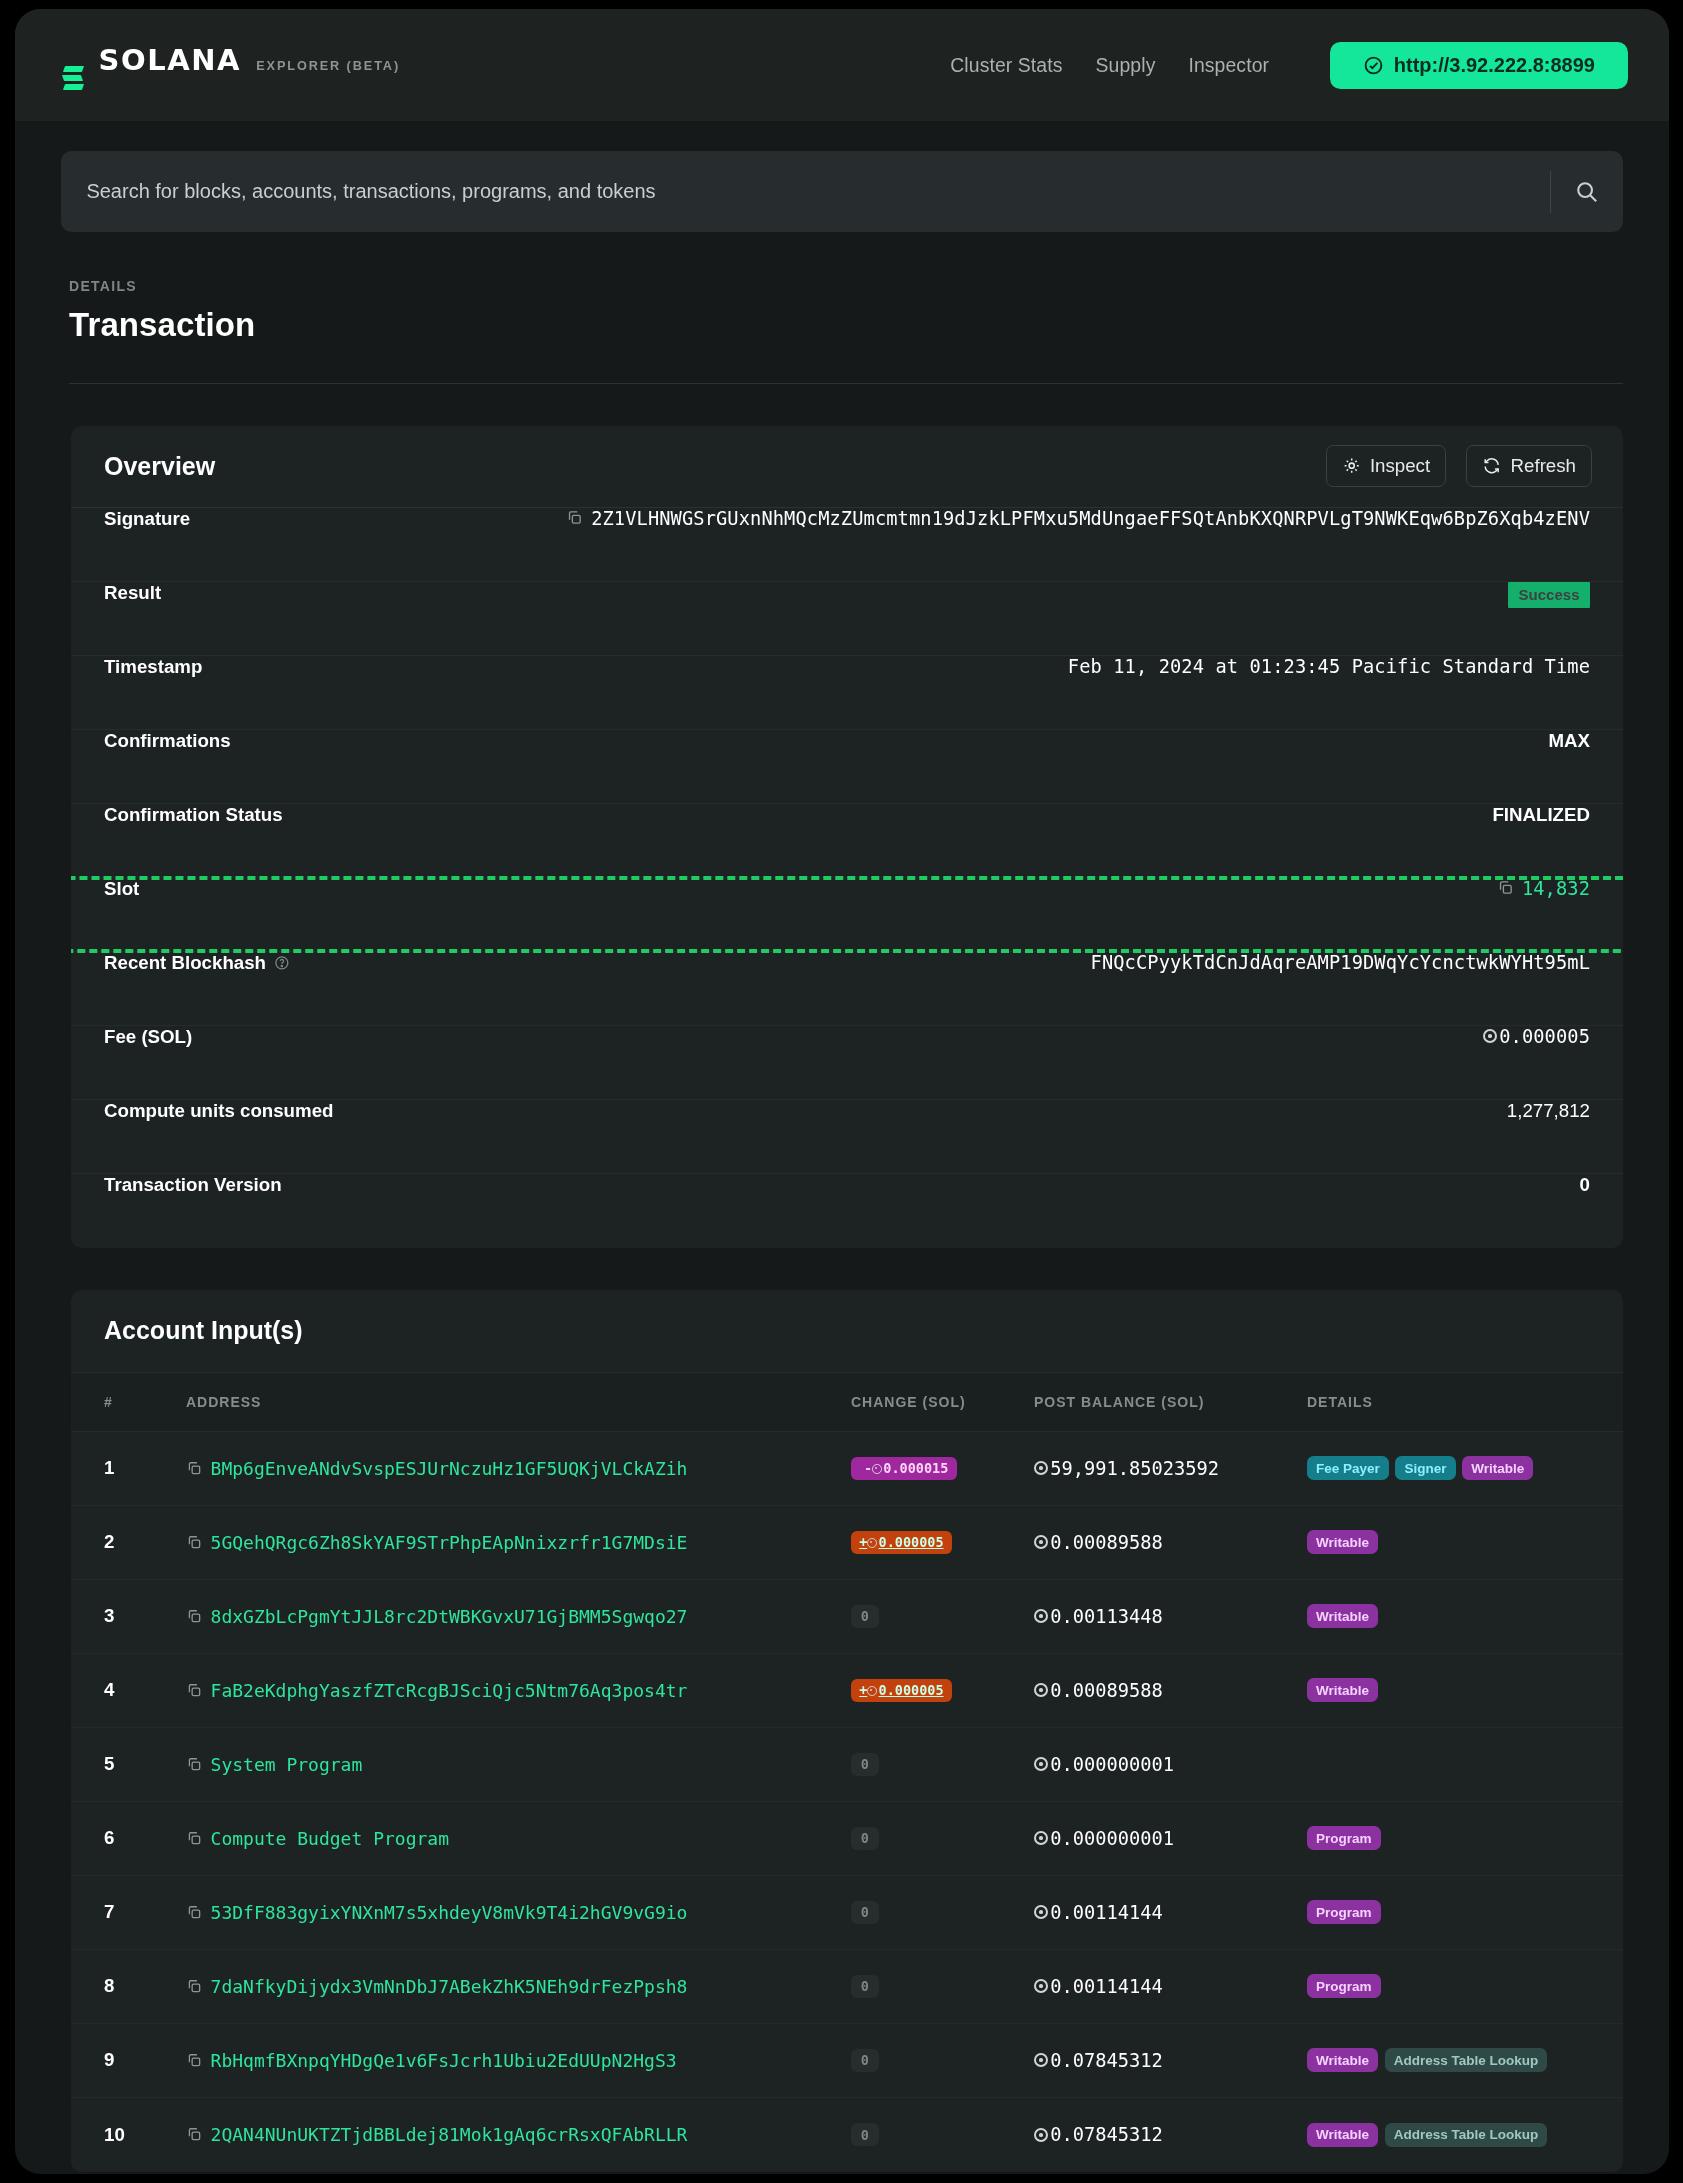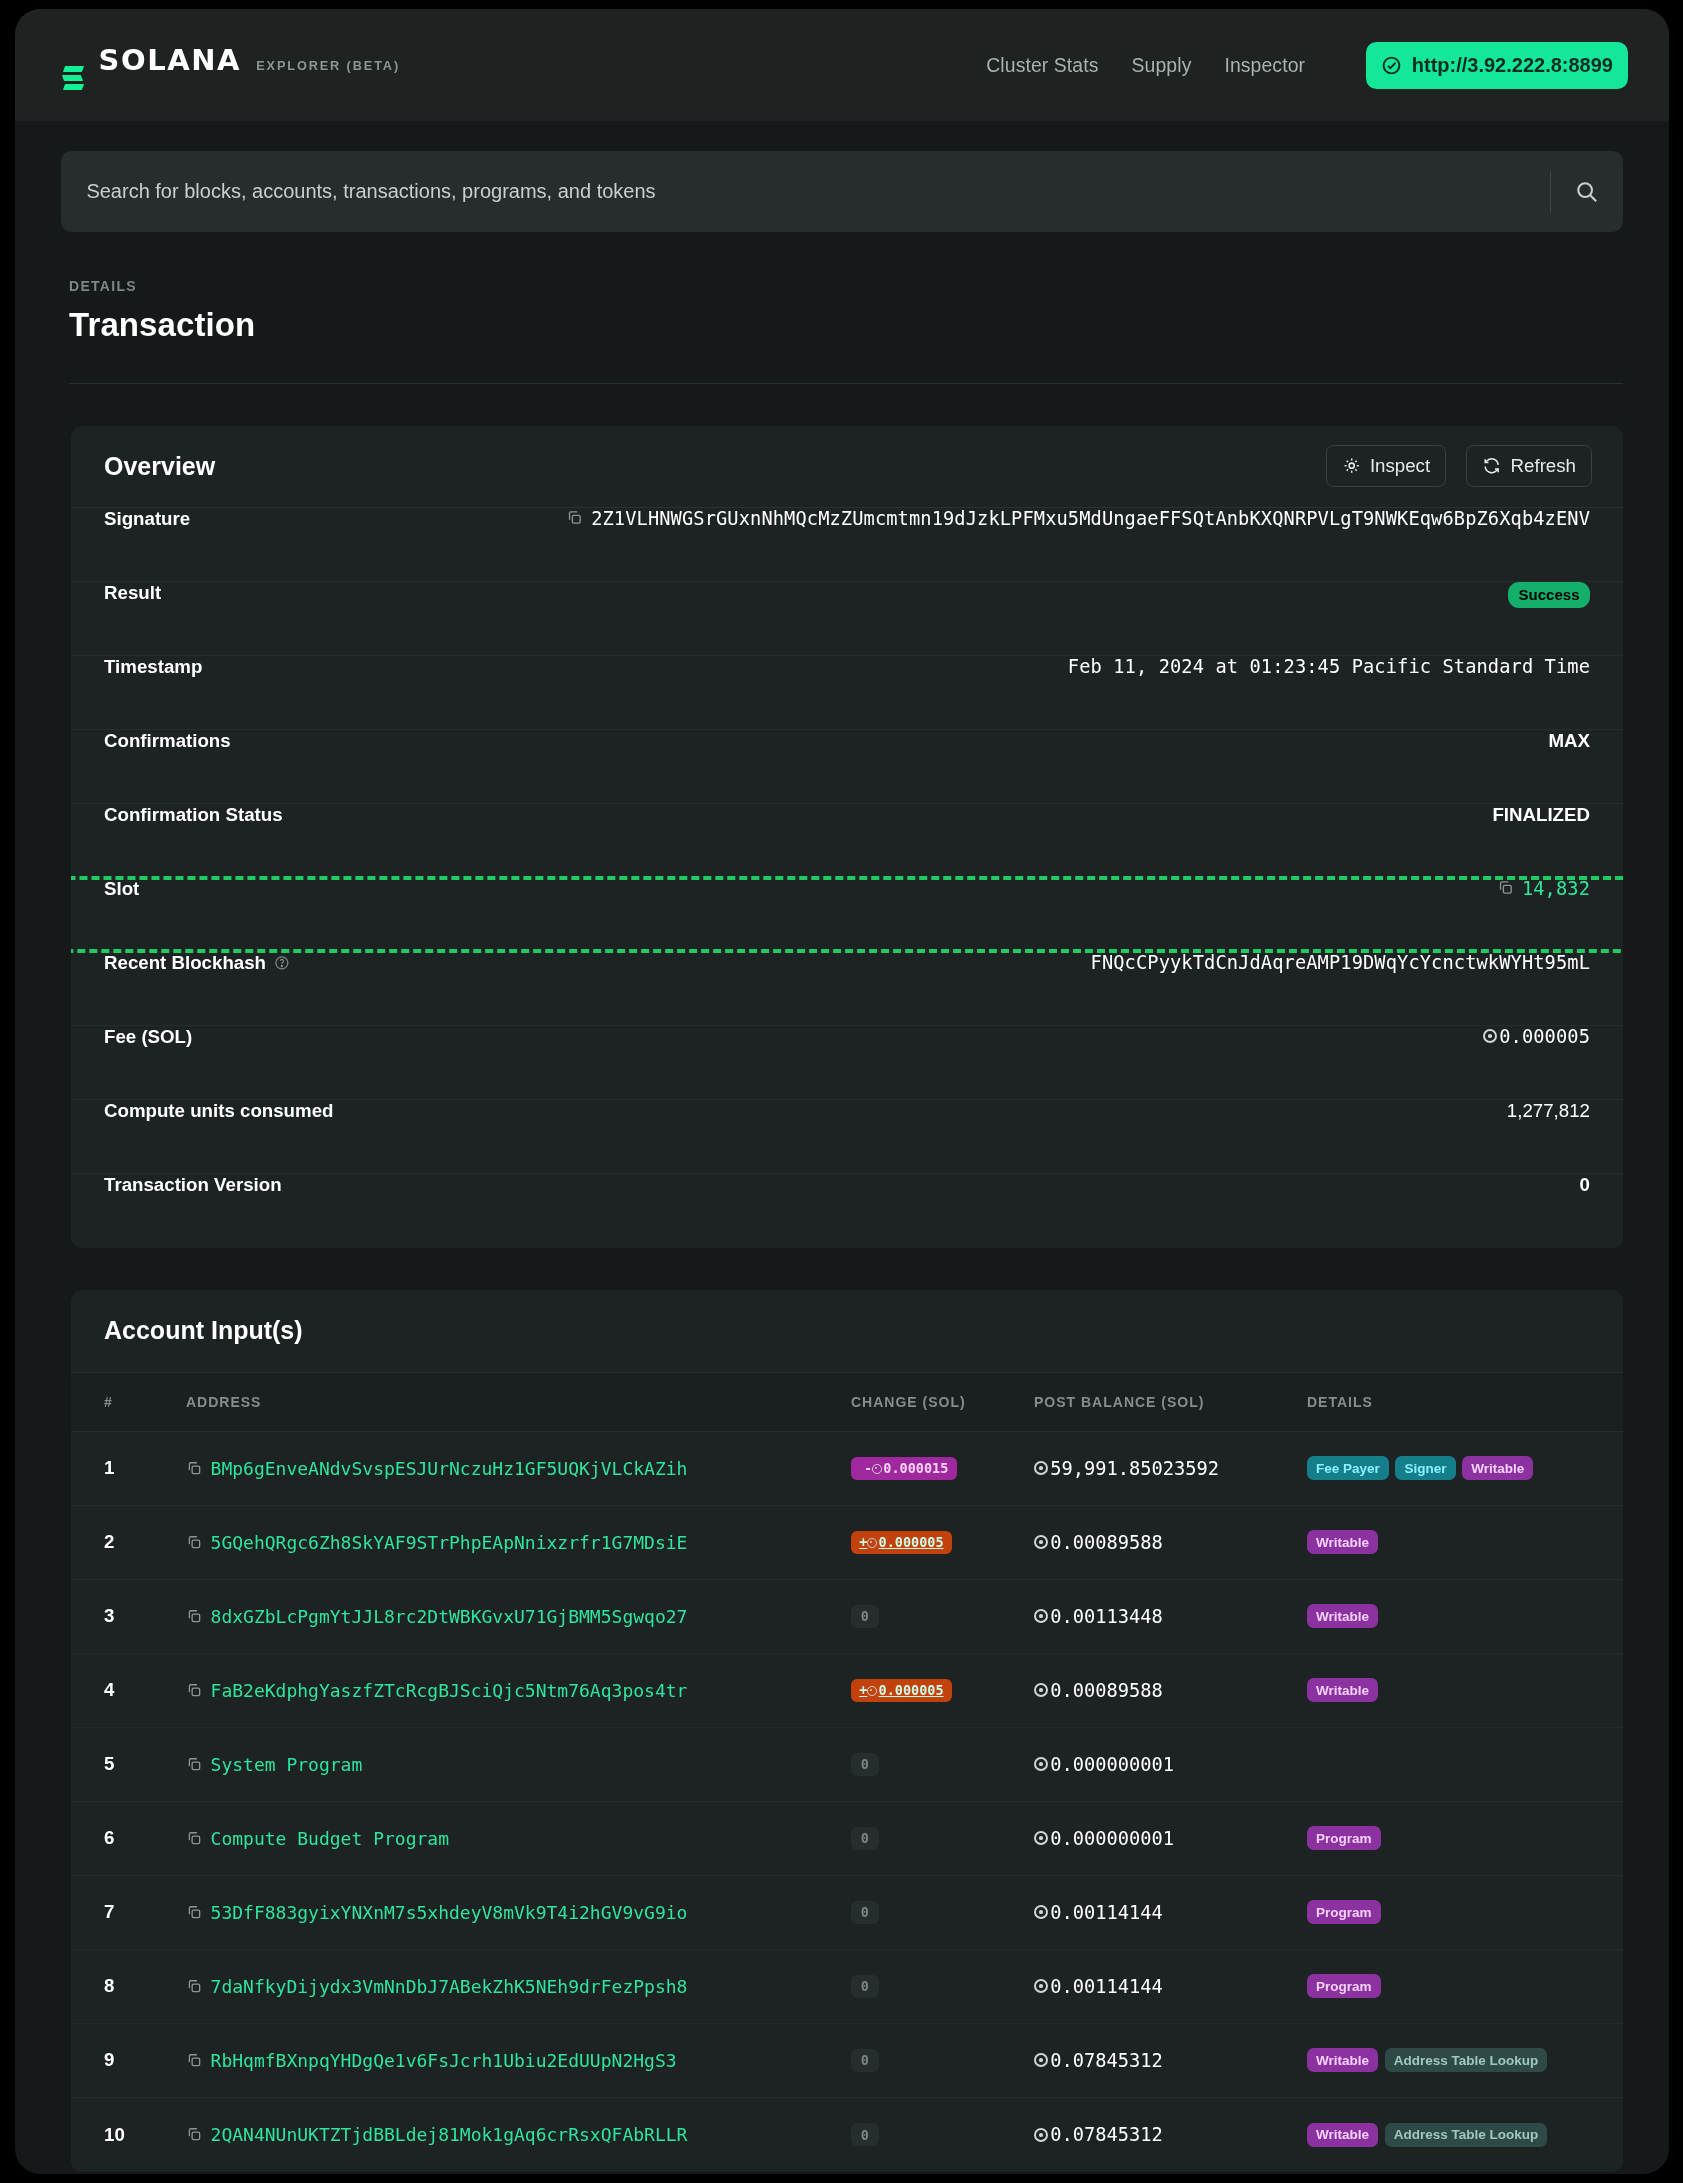--- a/index.html
+++ b/index.html
@@ -73,21 +73,21 @@
     color: #aab1b0;
     font-size: 19.4px;
     text-decoration: none;
     letter-spacing: 0.1px;
   }
   .cluster-pill {
     margin-left: 28px;
     background: #14e79a;
     color: #0b2c20;
     border-radius: 10.5px;
-    padding: 12px 15px;
+    padding: 12px 33px;
     font-size: 20px;
     font-weight: 600;
     display: flex;
     align-items: center;
     gap: 9.7px;
     white-space: nowrap;
   }
   .cluster-pill svg { display: block; }
 
   
@@ -203,22 +203,22 @@
     text-align: right;
   }
   .mono {
     font-family: "DejaVu Sans Mono", monospace;
     font-size: 18.7px;
     letter-spacing: 0.1px;
   }
   .copy-ico { opacity: .75; margin-right: 8.2px; cursor: pointer; vertical-align: -1.5px; }
   .badge-success {
     background: #14b06b;
-    color: #000000;
-    border-radius: 11px;
+    color: #404040;
+    border-radius: 1px;
     padding: 4.5px 10.5px;
     font-size: 15px;
     font-weight: 600;
     display: inline-block;
     margin-left: 15px;
   }
   .link-green { color: #2ee59d; }
   .help-ico { opacity: .6; }
 
   

